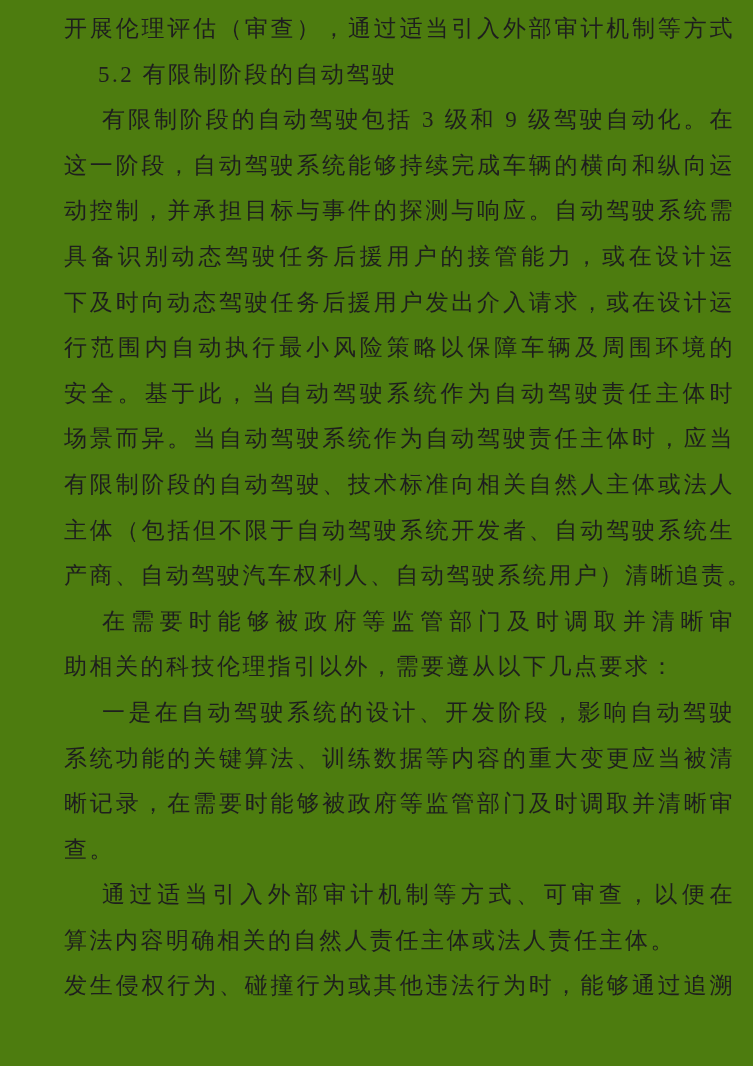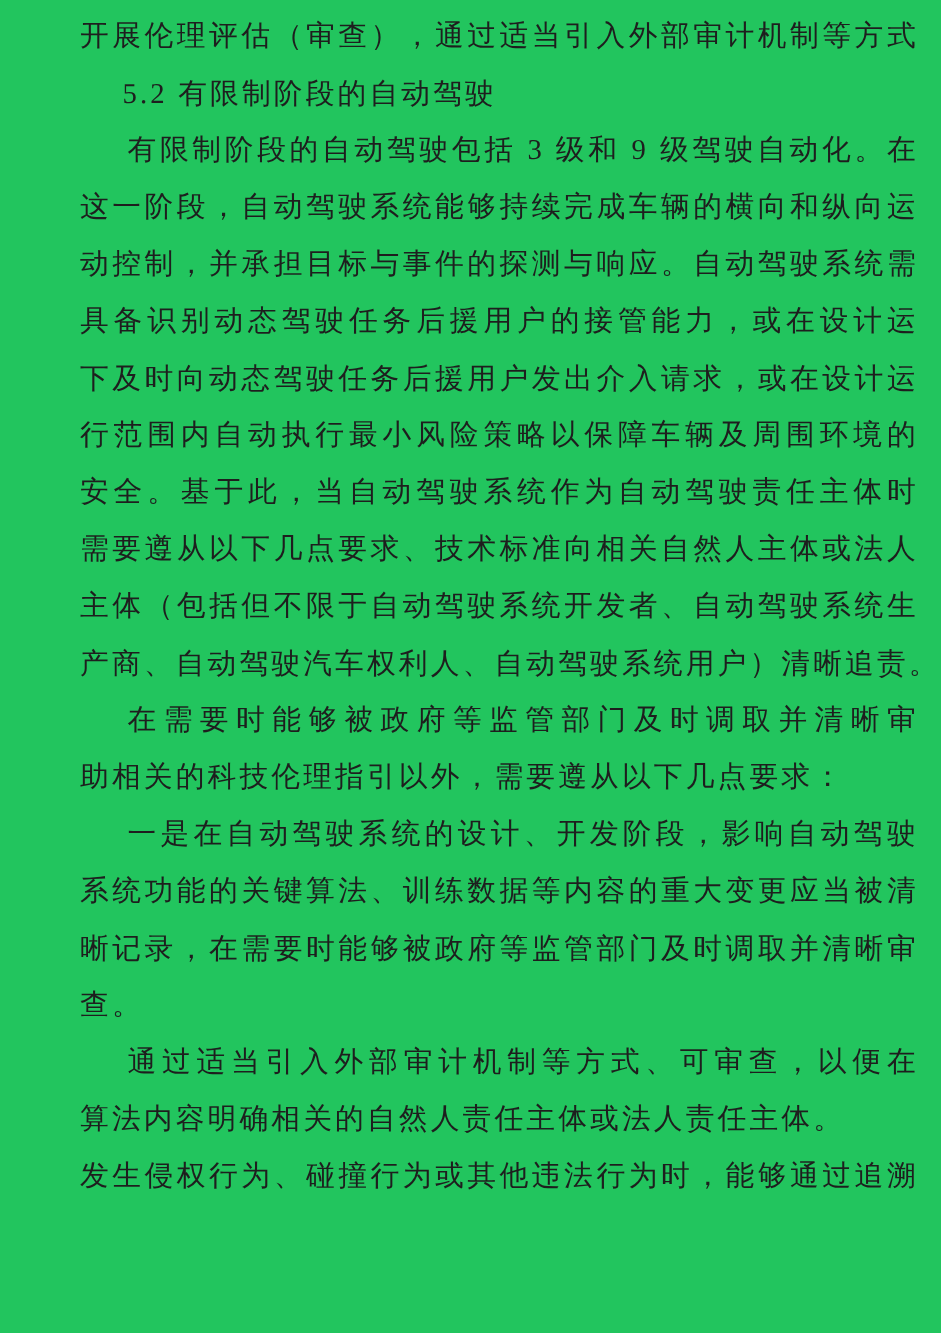--- a/index.html
+++ b/index.html
@@ -10,21 +10,21 @@
     width: 753px;
     height: 1066px;
     background: #ffffff;
     position: relative;
     overflow: hidden;
     font-family: "Liberation Serif", serif;
   }
   .page {
     position: absolute;
     inset: 0;
-    background: #22c55e;
+    background: #4d7c0f;
     text-decoration: underline;
   }
   .text-block {
     position: absolute;
     left: 64px;
     top: 6px;
     width: 671px;
     color: #1e1e1e;
   }
   .line {
@@ -68,21 +68,22 @@
         <div class="line ind">5.2 有限制阶段的自动驾驶</div>
       </div>
       <div class="paragraph">
         <div class="line j ind">有限制阶段的自动驾驶包括 3 级和 9 级驾驶自动化。在</div>
         <div class="line j">这一阶段，自动驾驶系统能够持续完成车辆的横向和纵向运</div>
         <div class="line j">动控制，并承担目标与事件的探测与响应。自动驾驶系统需</div>
         <div class="line j">具备识别动态驾驶任务后援用户的接管能力，或在设计运</div>
         <div class="line j">下及时向动态驾驶任务后援用户发出介入请求，或在设计运</div>
         <div class="line j">行范围内自动执行最小风险策略以保障车辆及周围环境的</div>
         <div class="line j">安全。基于此，当自动驾驶系统作为自动驾驶责任主体时</div>
-        <div class="line j">需要遵从以下几点要求、技术标准向相关自然人主体或法人</div>
+        <div class="line j">场景而异。当自动驾驶系统作为自动驾驶责任主体时，应当</div>
+        <div class="line j">有限制阶段的自动驾驶、技术标准向相关自然人主体或法人</div>
         <div class="line j">主体（包括但不限于自动驾驶系统开发者、自动驾驶系统生</div>
         <div class="line">产商、自动驾驶汽车权利人、自动驾驶系统用户）清晰追责。</div>
       </div>
       <div class="paragraph">
         <div class="line j ind">在需要时能够被政府等监管部门及时调取并清晰审</div>
         <div class="line">助相关的科技伦理指引以外，需要遵从以下几点要求：</div>
       </div>
       <div class="paragraph">
         <div class="line j ind">一是在自动驾驶系统的设计、开发阶段，影响自动驾驶</div>
         <div class="line j">系统功能的关键算法、训练数据等内容的重大变更应当被清</div>

